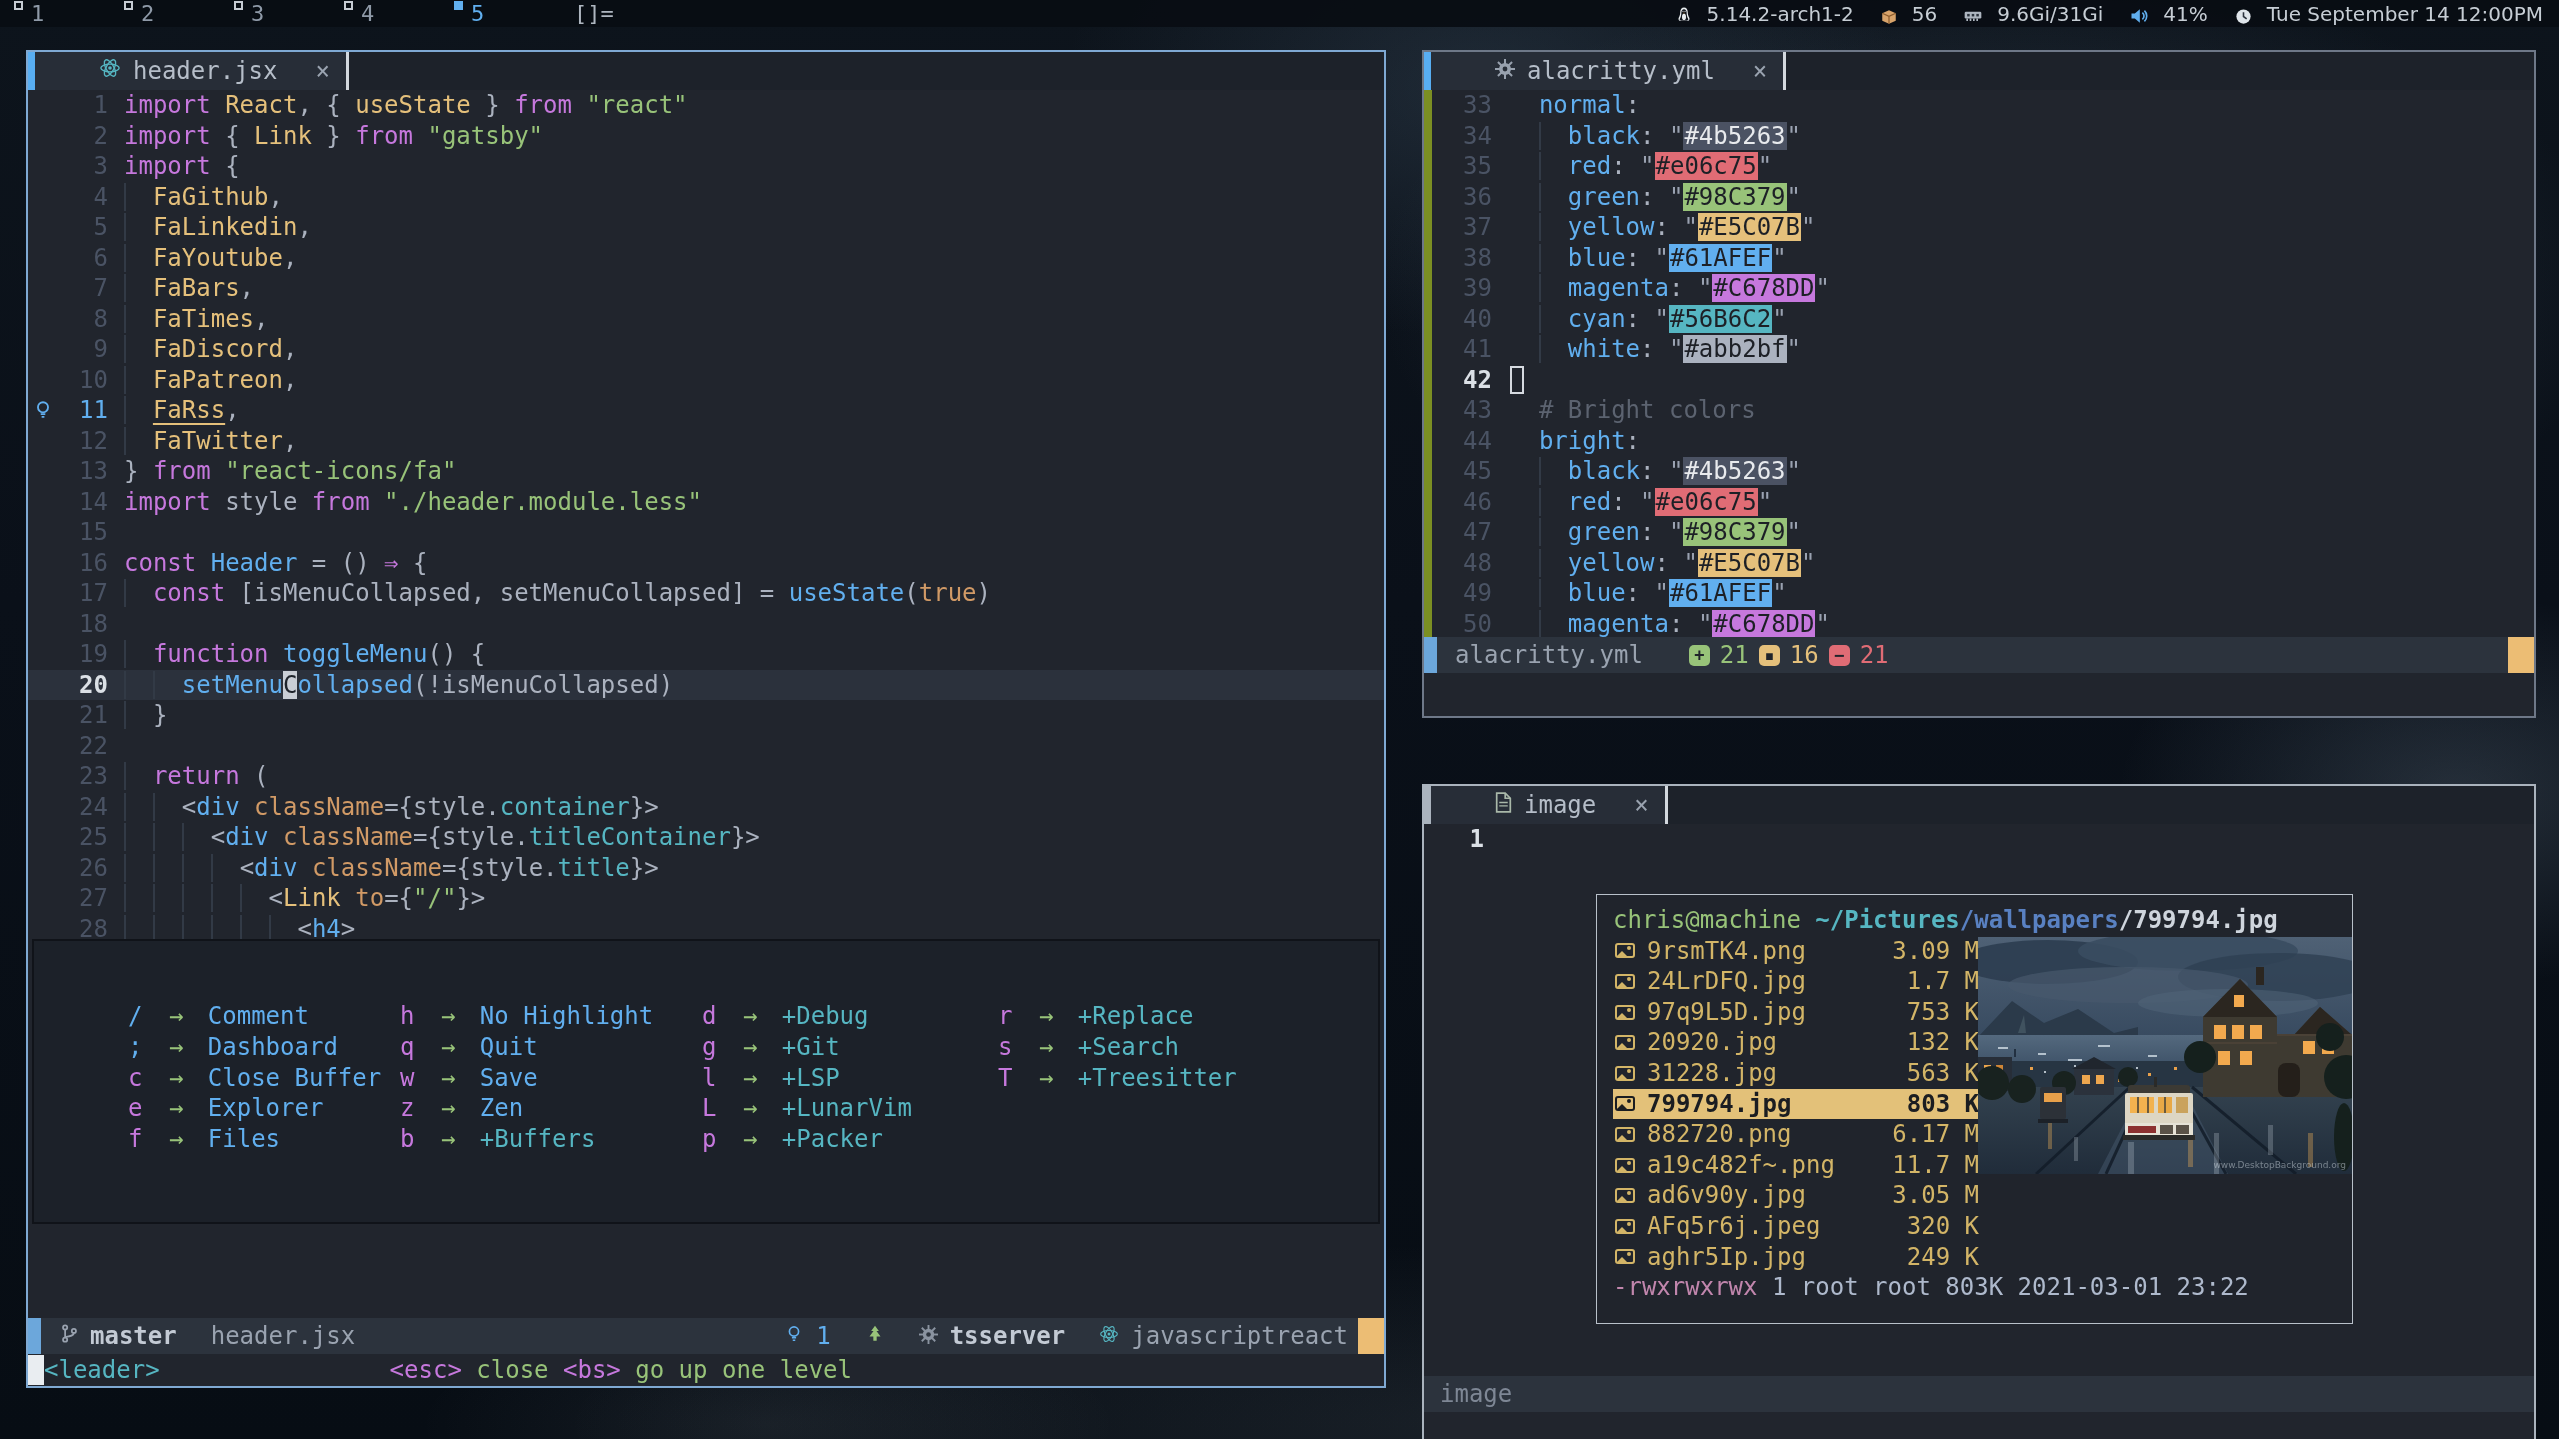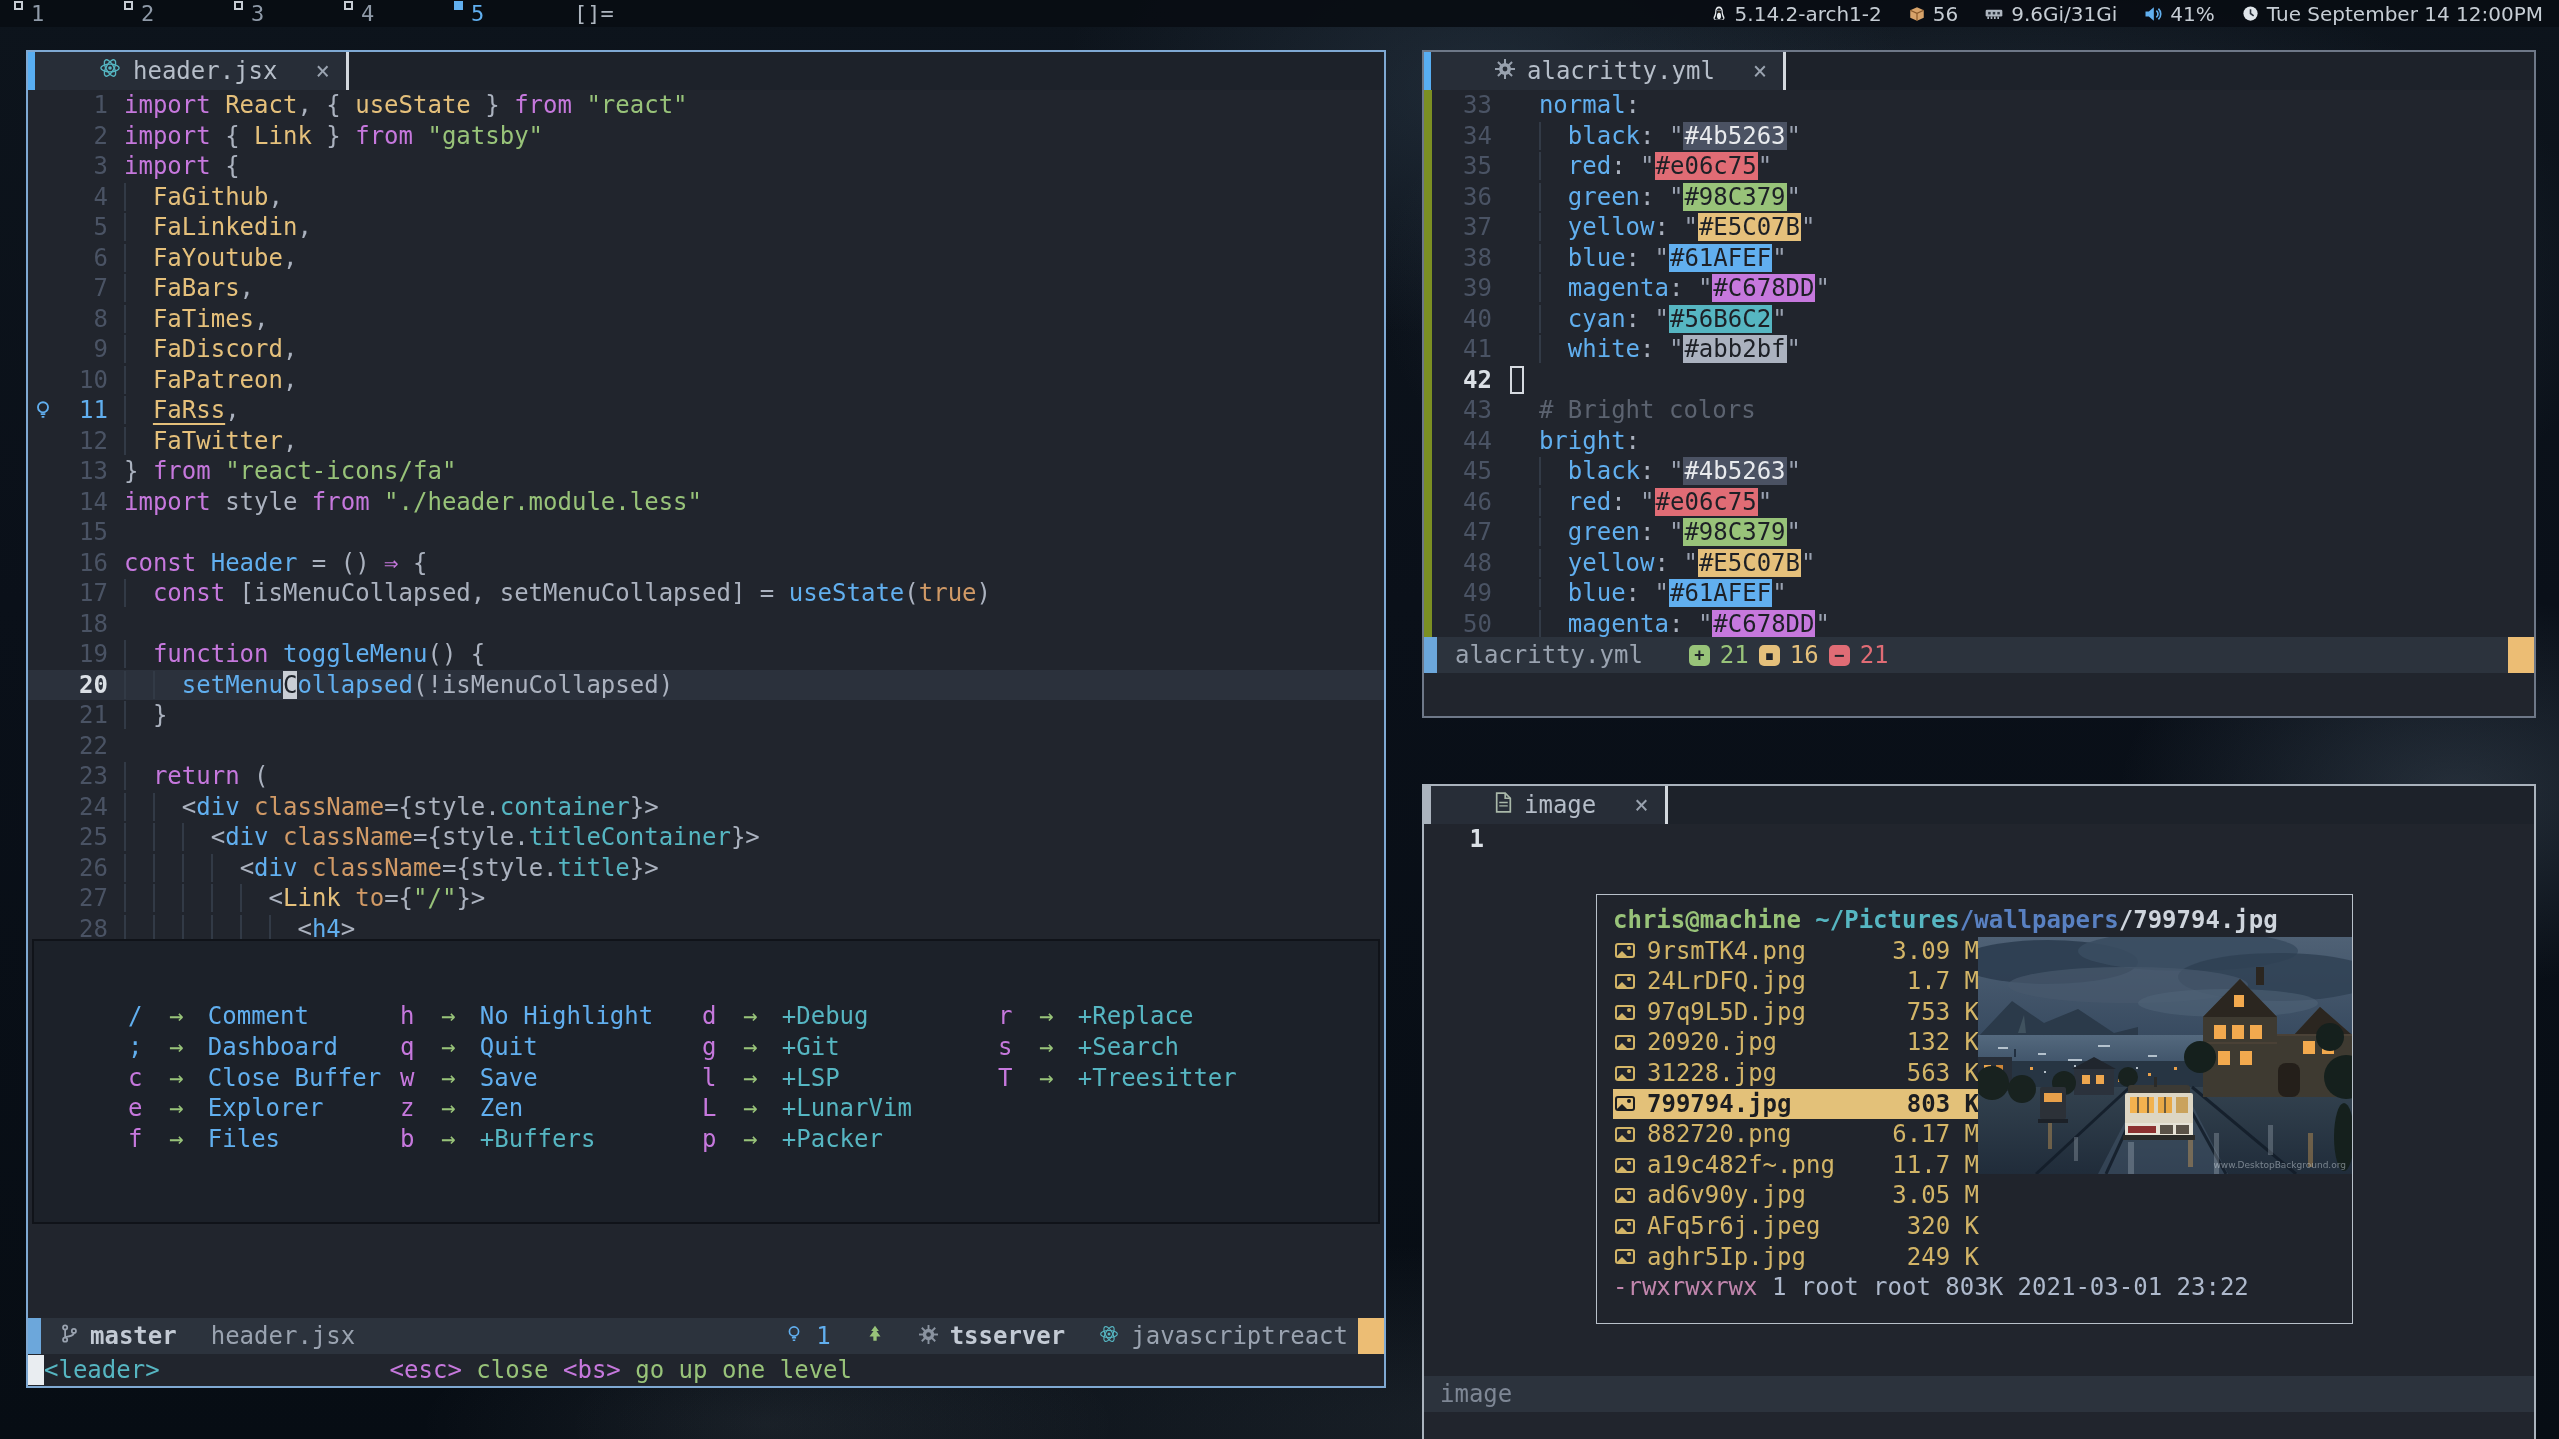--- a/index.html
+++ b/index.html
@@ -17,21 +17,21 @@
   .topbar{position:absolute;left:0;top:0;width:2559px;height:27px;background:rgba(9,13,19,.94);
     display:flex;align-items:center;color:#c6cdd4;font-size:20px;z-index:5}
   .ws{display:flex;align-items:center;margin-left:14px;gap:0}
   .wsitem{display:flex;align-items:flex-start;width:110px;cursor:default}
   .wsq{width:9px;height:9px;border:2px solid #c6ccd3;display:inline-block;margin:1px 8px 0 0;box-sizing:border-box}
   .wsitem.active .wsq{background:#61afef;border-color:#61afef}
   .wsnum{font-family:"DejaVu Sans Mono",monospace;font-size:22px;color:#8f9aa8;line-height:27px}
   .wsitem.active .wsnum{color:#61afef}
   .layoutsym{font-family:"DejaVu Sans Mono",monospace;font-size:22px;color:#aeb6c0;margin-left:10px}
   .mods{margin-left:auto;display:flex;align-items:center;gap:26px;padding-right:16px}
-  .mod{display:flex;align-items:center;gap:7px}
+  .mod{display:flex;align-items:flex-end;gap:14px}
   .mod svg{display:block}
 
   
   .win{position:absolute;background:#21252d;box-sizing:border-box}
   .win.left{left:26px;top:50px;width:1360px;height:1338px;border:2px solid #7fa9d3;display:flex;flex-direction:column}
   .win.rt{left:1422px;top:50px;width:1114px;height:668px;border:2px solid #6e7888;display:flex;flex-direction:column}
   .win.img{left:1422px;top:784px;width:1114px;height:675px;border:2px solid #aab3bd;display:flex;flex-direction:column}
 
   .tabline{height:38px;flex:none;background:#1d222a;display:flex;align-items:stretch}
   .tabedge{width:7px;background:#58aef2;flex:none}
@@ -92,21 +92,21 @@
   .dbox.add{background:#98c379}.dbox.chg{background:#e5c07b}.dbox.del{background:#e06c75}
 
   
   .bufarea{position:relative;flex:1 1 auto;font:24px/30.5px "DejaVu Sans Mono",monospace}
   .bufline{display:flex}
   .bufline .ln{width:60px;flex:none;text-align:right;padding-right:18px;color:#dbe0e6;font-weight:700}
   .term{position:absolute;left:172px;top:70px;width:757px;height:430px;box-sizing:border-box;
         border:1px solid #b9c1ca;background:#20242c;padding:10px 0 0 16px;font:24px/30.6px "DejaVu Sans Mono",monospace}
   .trow{height:30.6px;display:flex;align-items:center;width:366px;white-space:pre}
   .trow.head{width:auto}
-  .host{color:#98c379;font-weight:700}
+  .host{color:#98c379;font-weight:400}
   .p-cyan{color:#56b6c2;font-weight:700}.p-blue{color:#5981c2;font-weight:700}.p-white{color:#cfd5dd;font-weight:700}
   .frow{color:#d3b567;cursor:pointer}
   .frow .fname{flex:1 1 auto;overflow:hidden}
   .frow .fsize{flex:none;text-align:center}
   .frow.sel{background:#e3c179;color:#1b1d21;font-weight:700}
   .fico{width:20px;height:15px;border:2px solid currentColor;border-radius:3px;position:relative;
         display:inline-block;margin:0 12px 0 2px;flex:none;box-sizing:border-box}
   .fico::before{content:"";position:absolute;right:2px;top:1px;width:4px;height:4px;border-radius:50%;background:currentColor}
   .fico::after{content:"";position:absolute;left:0;bottom:0;border-left:5px solid transparent;border-right:5px solid transparent;border-bottom:5px solid currentColor}
   .permline .perm{color:#c186ad}.permline .meta{color:#aeb9cc}

